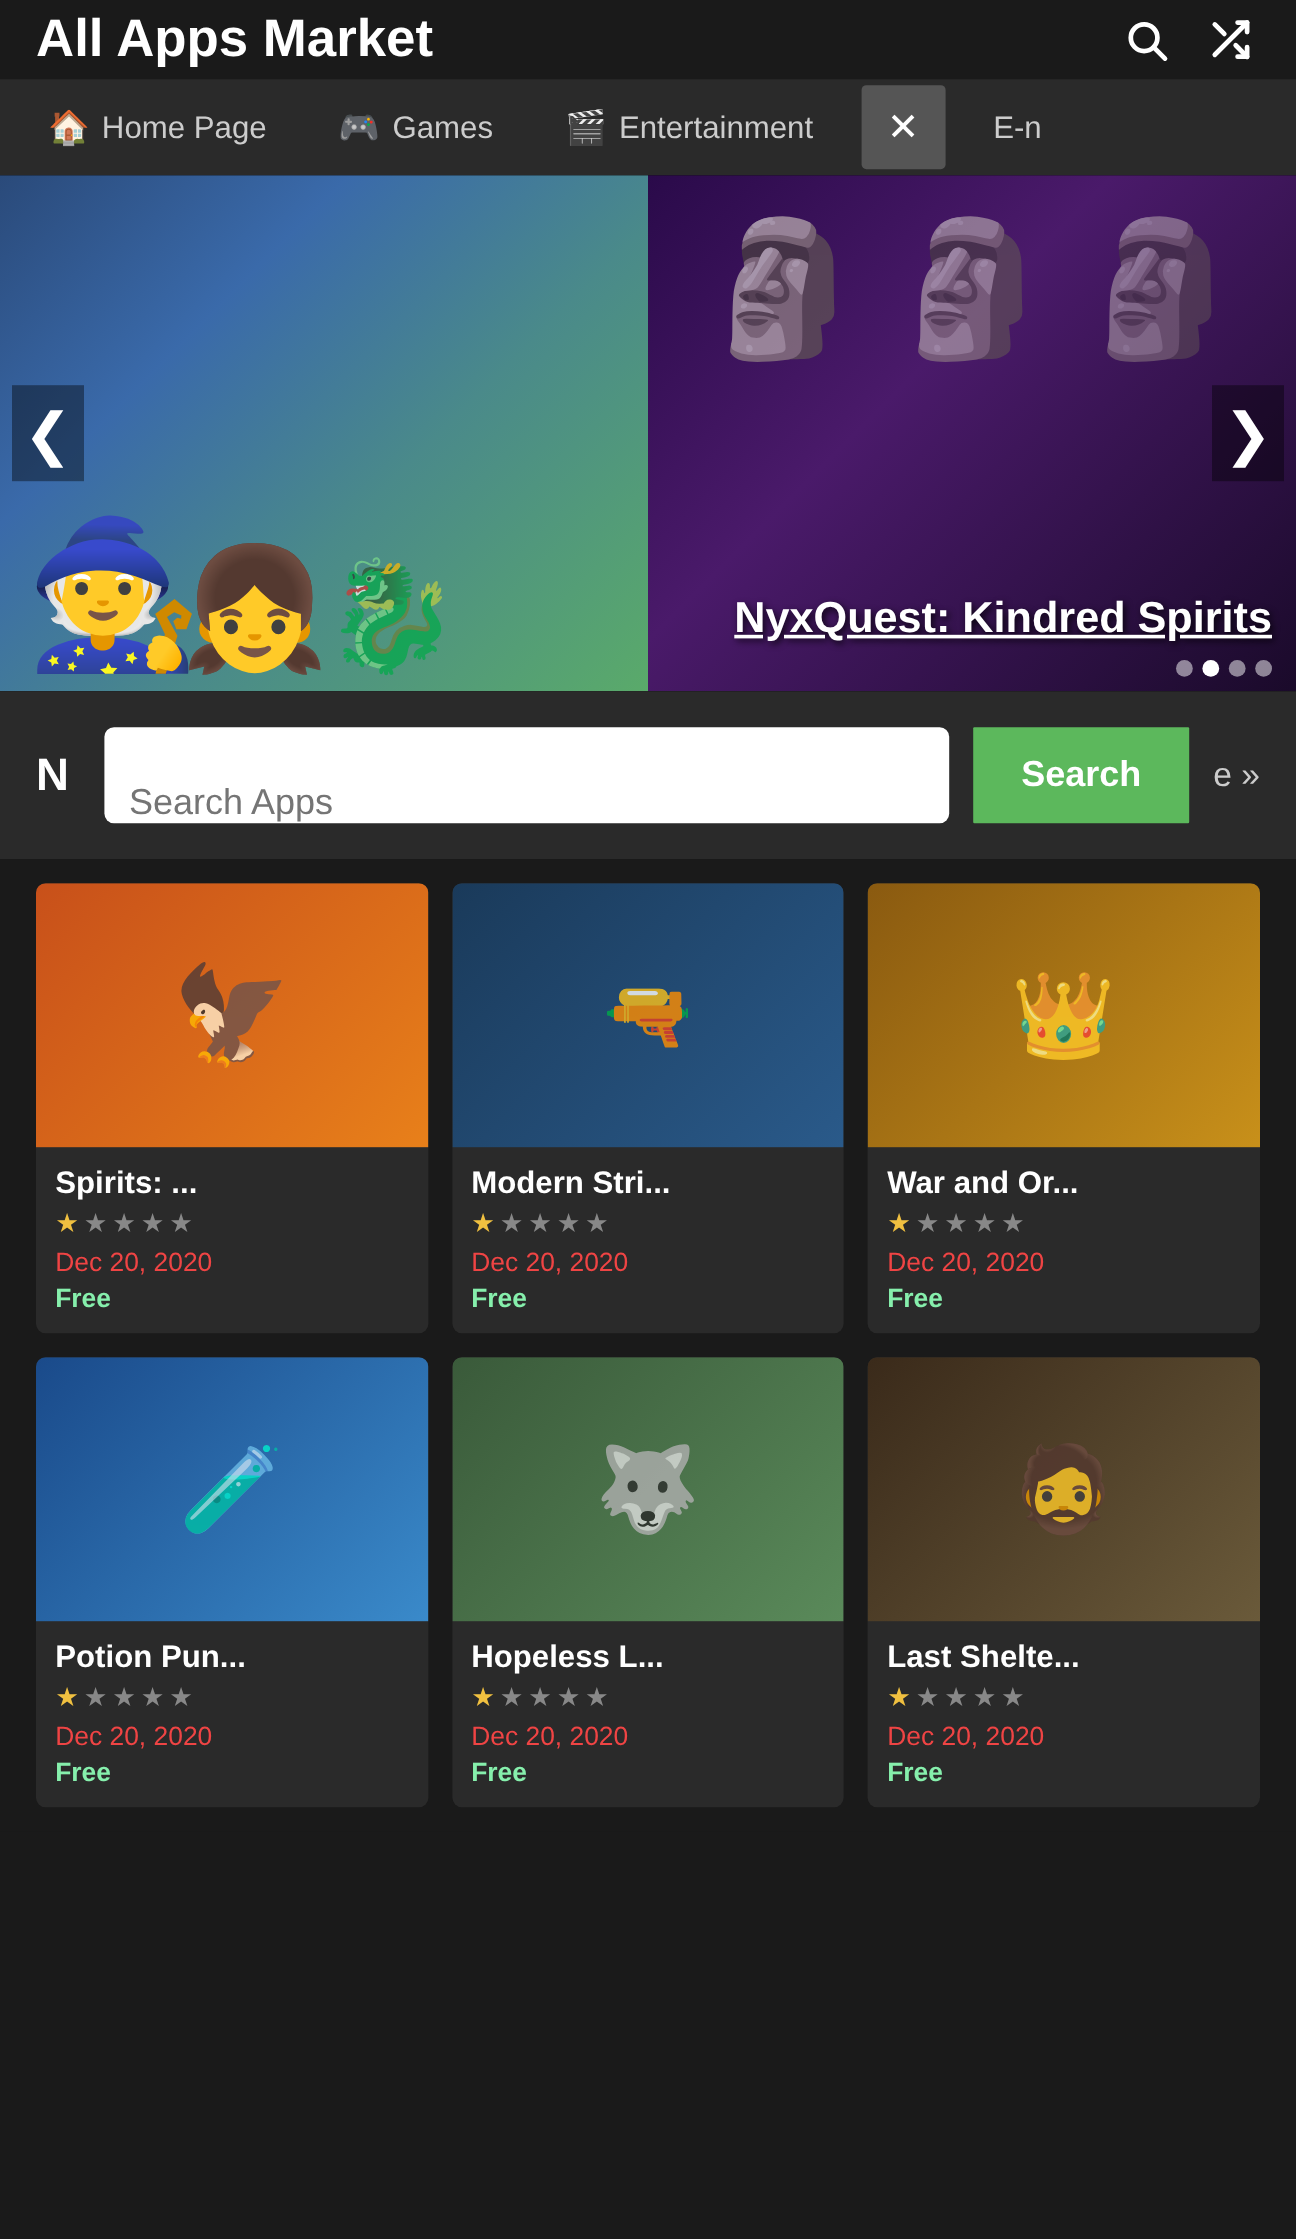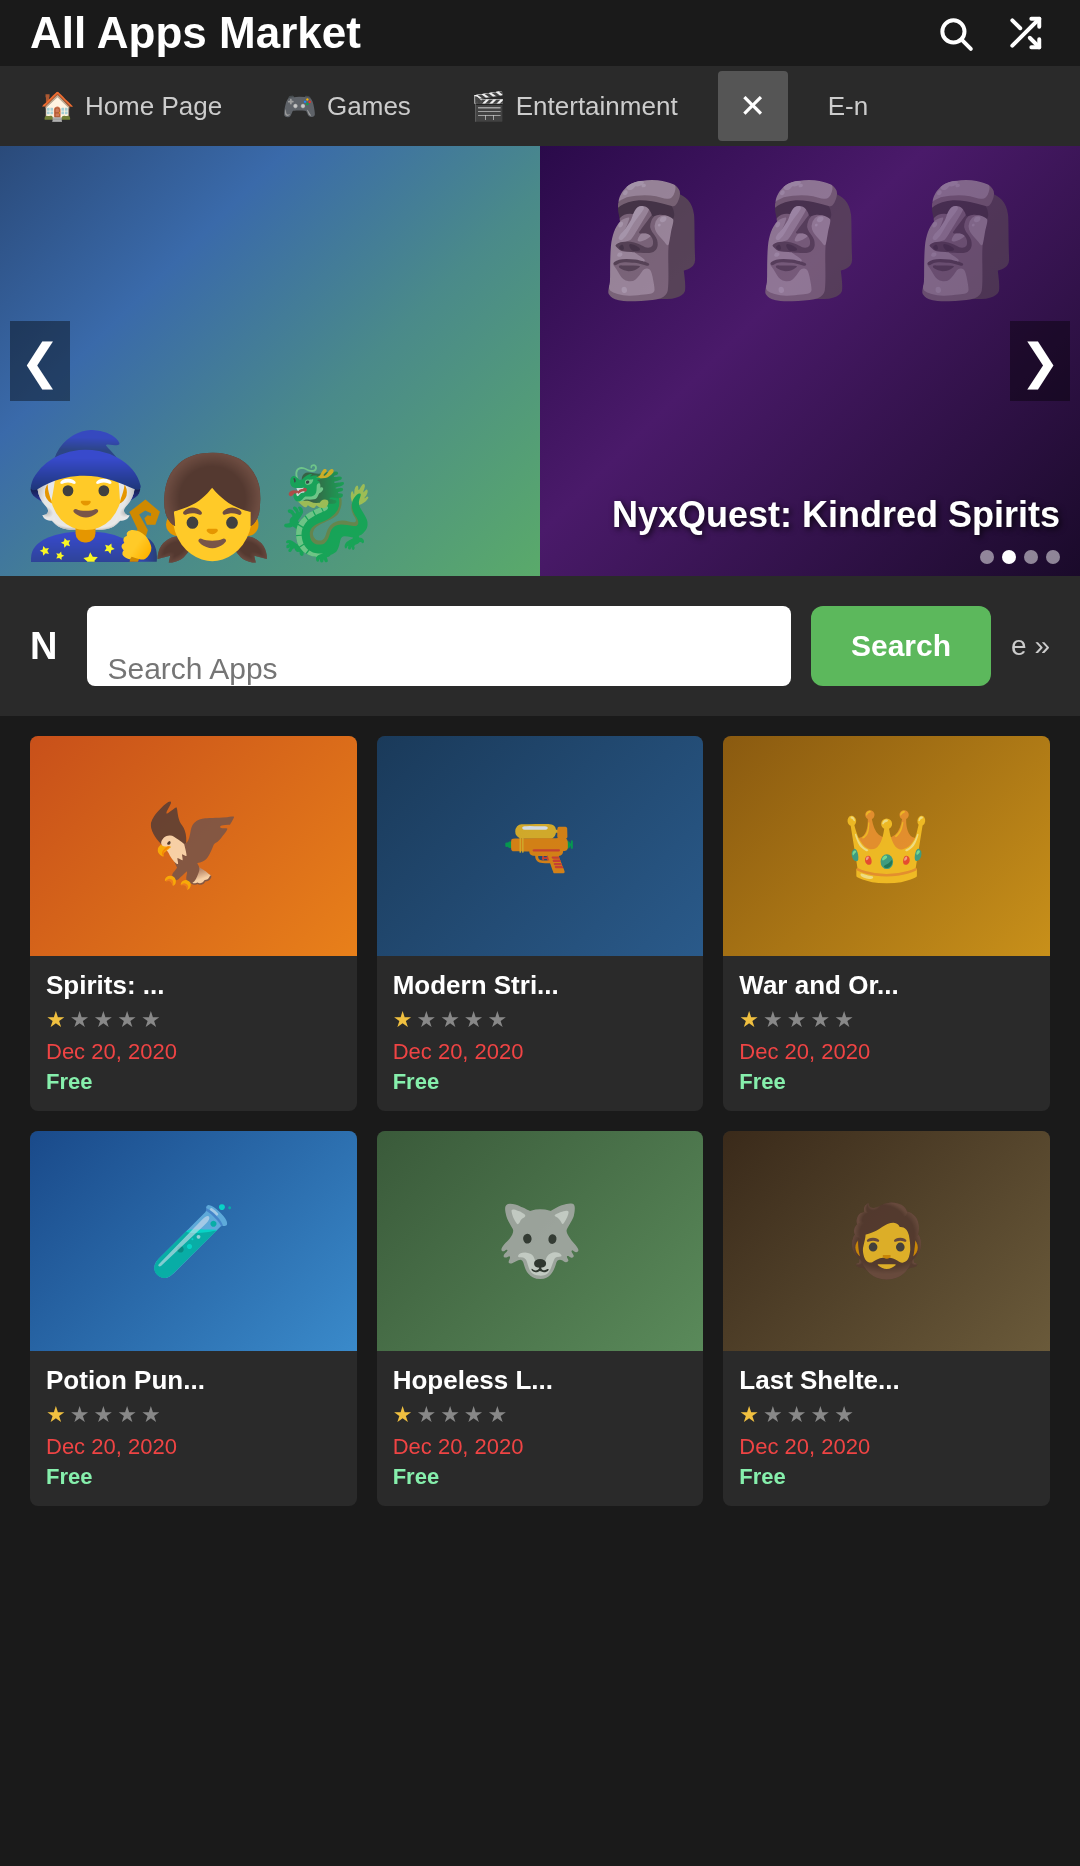--- a/index.html
+++ b/index.html
@@ -122,20 +122,21 @@
     }
 
     .carousel-title {
       position: absolute;
       bottom: 40px;
       right: 20px;
       font-size: 36px;
       font-weight: bold;
       color: #fff;
       text-shadow: 2px 2px 6px rgba(0,0,0,0.8);
+      text-decoration: underline;
     }
 
     .carousel-btn {
       position: absolute;
       top: 50%;
       transform: translateY(-50%);
       background: rgba(0,0,0,0.4);
       border: none;
       color: #fff;
       font-size: 48px;
@@ -196,21 +197,21 @@
       outline: none;
       font-size: 30px;
       color: #999;
       background: transparent;
       width: 100%;
     }
     .search-btn {
       background: #5cb85c;
       color: #fff;
       border: none;
-      border-radius: 12px;
+      border-radius: 1px;
       font-size: 30px;
       font-weight: bold;
       padding: 0 40px;
       height: 80px;
       cursor: pointer;
       white-space: nowrap;
     }
     .more-link {
       font-size: 28px;
       color: #ccc;

